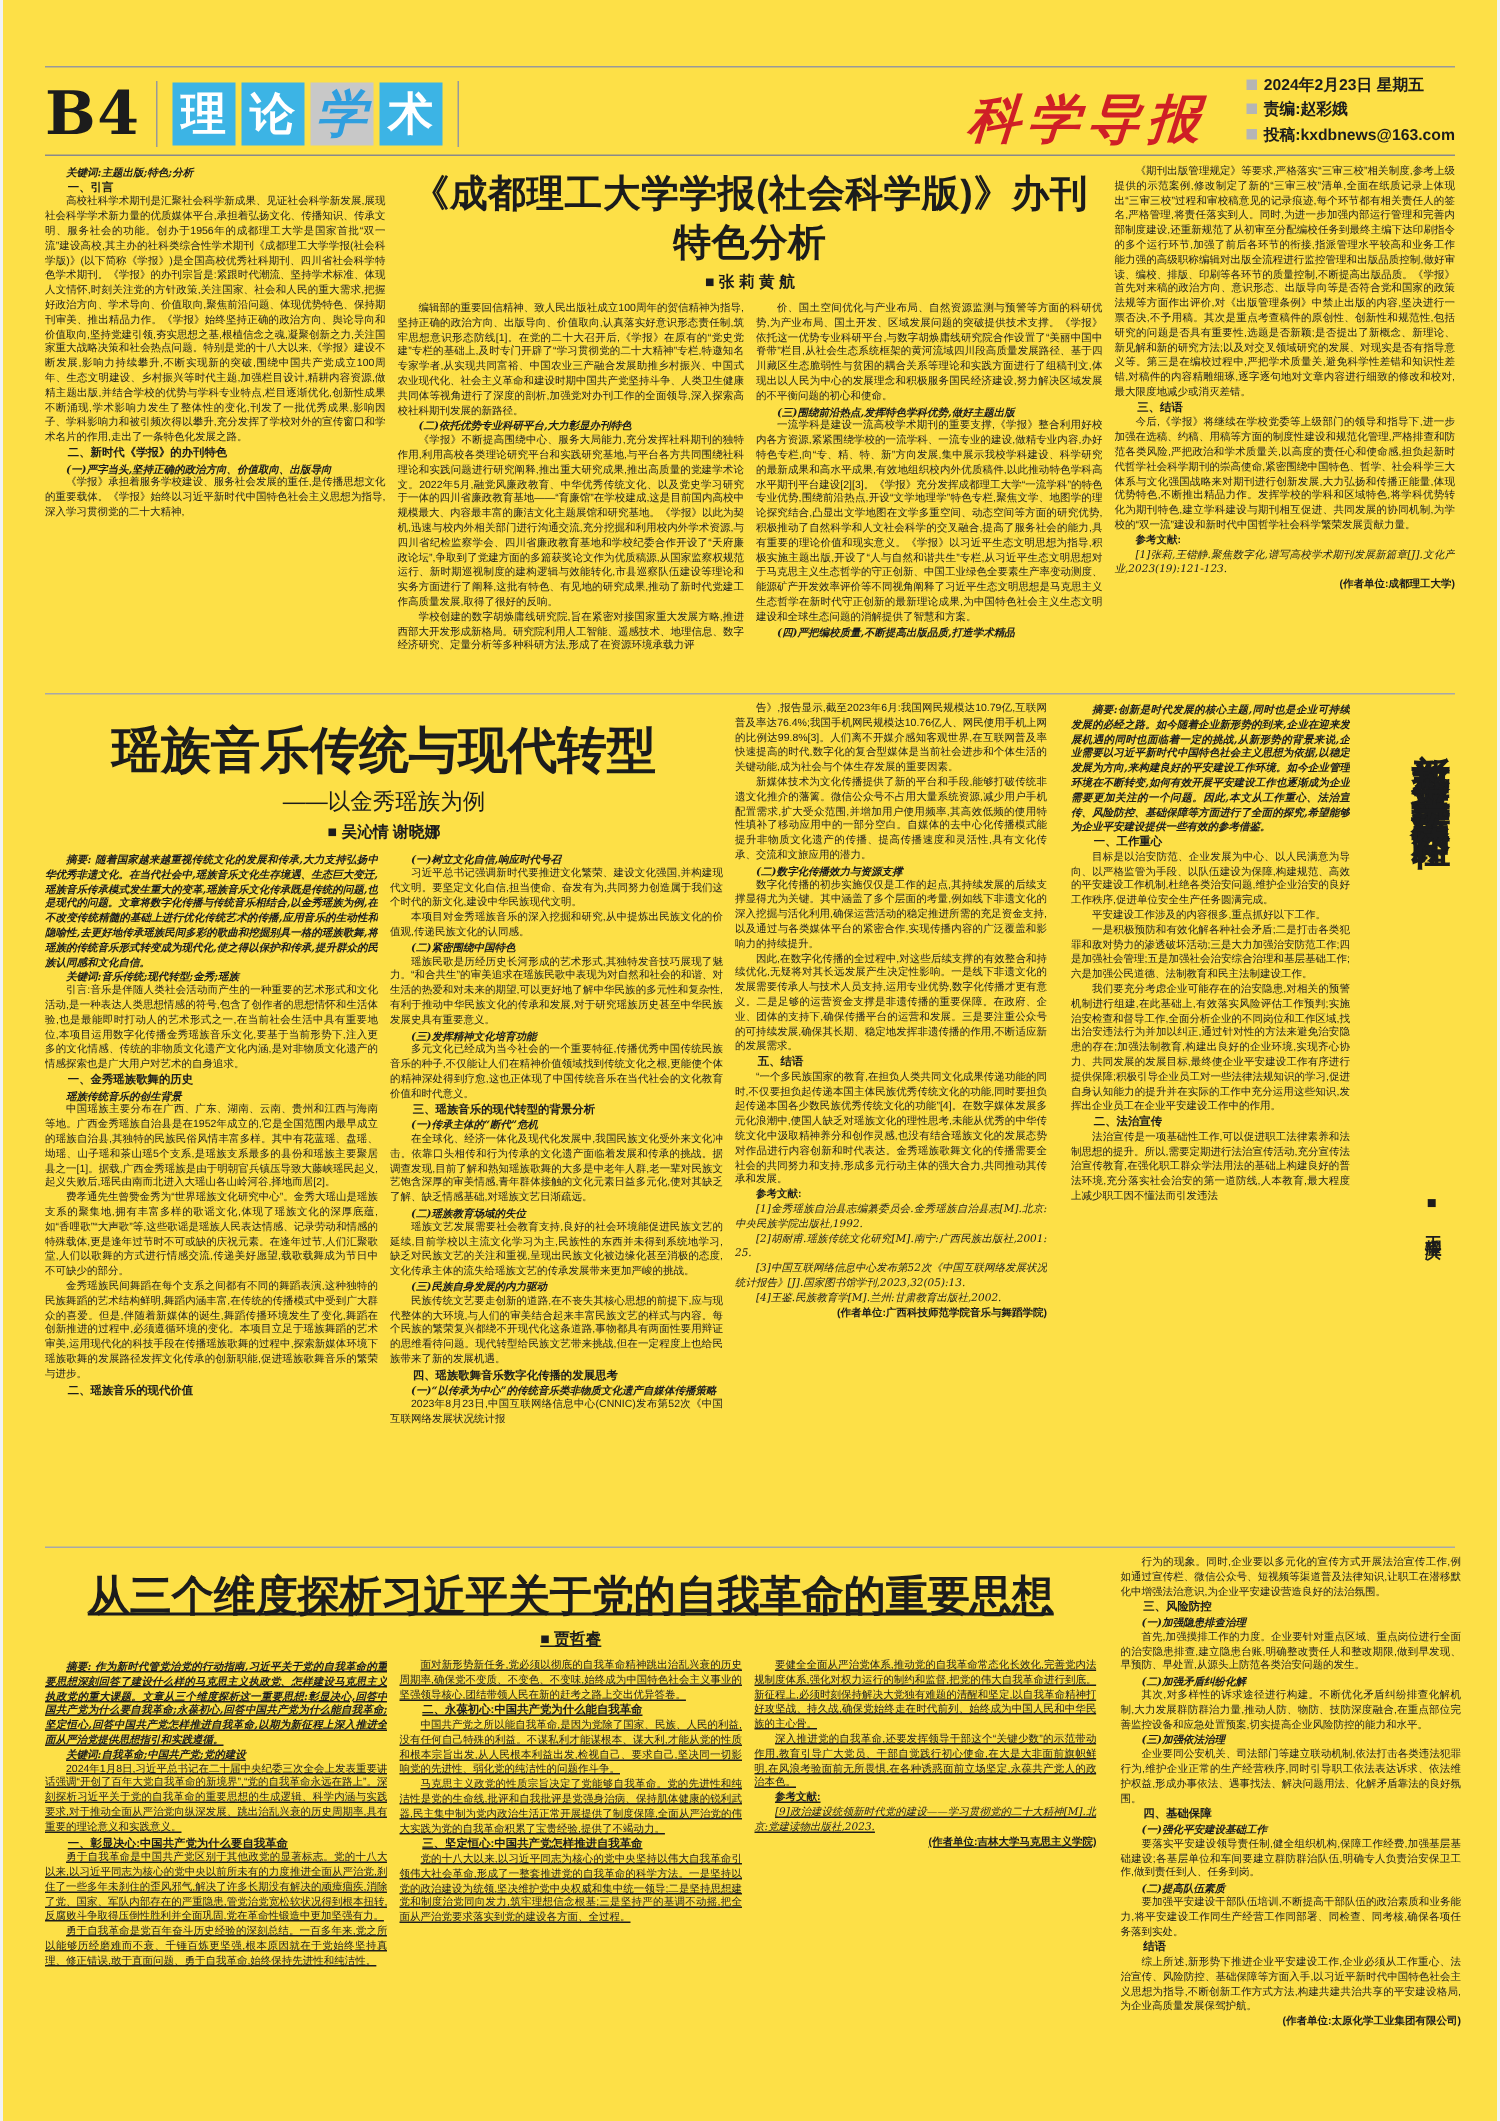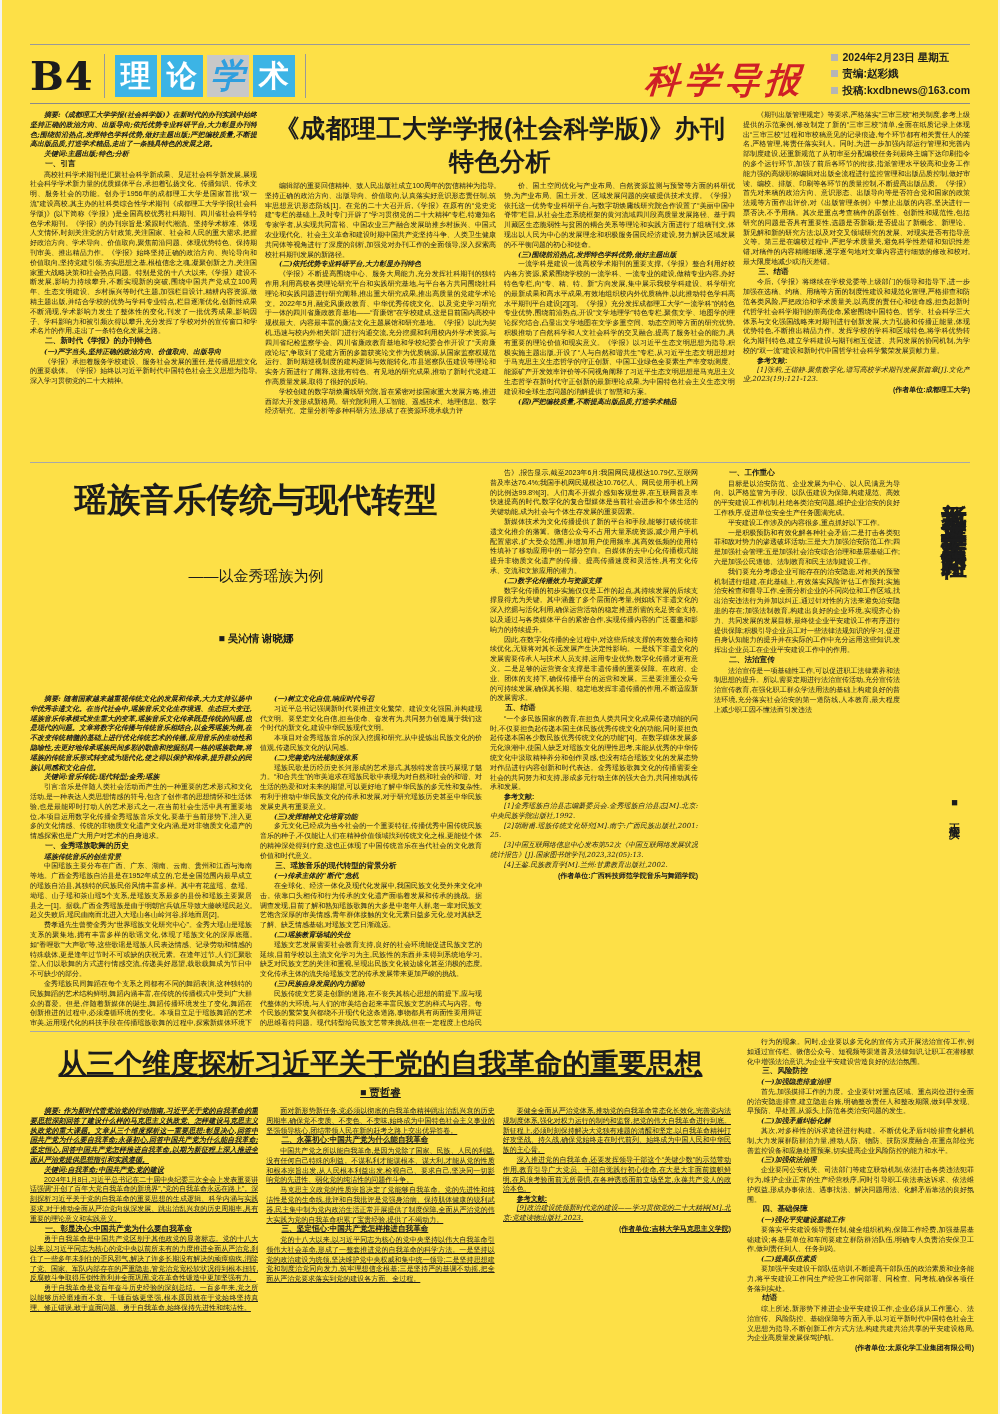--- a/index.html
+++ b/index.html
@@ -39,21 +39,21 @@
   
   .top-band{height:347px;margin-top:6px;}
   .a-col{width:227px;flex:none;}
   .mid2{flex:1;display:flex;flex-direction:column;overflow:hidden;justify-content:flex-end;}
   .a1title{font-size:25px;font-weight:900;text-align:center;margin:2px 0 3px 0;letter-spacing:0.5px;}
   .byline{font-size:10.5px;font-weight:bold;text-align:center;margin-bottom:6px;}
   .cols2{display:flex;gap:8px;flex:1;overflow:hidden;}
   .cols2 .col{flex:1;}
   
   .mid-band{height:558px;}
-  .left2{width:452px;flex:none;display:flex;flex-direction:column;overflow:hidden;gap:42px;}
+  .left2{width:452px;flex:none;display:flex;flex-direction:column;overflow:hidden;}
   .a2title{font-size:33px;font-weight:900;text-align:center;margin:10px 0 2px 0;}
   .a2sub{font-size:15px;text-align:center;margin-bottom:4px;}
   .mcol{width:208px;flex:none;}
   .ncol{width:186px;flex:none;}
   .vtitle-strip{width:76px;flex:none;display:flex;flex-direction:column;align-items:center;padding-top:14px;}
   .vtitle{writing-mode:vertical-rl;font-size:26px;font-weight:900;height:300px;line-height:1.35;letter-spacing:3px;}
   .vbyline{writing-mode:vertical-rl;font-size:11px;font-weight:bold;margin-top:14px;letter-spacing:2px;}
   
   .bot-band{height:372px;}
   .left3{width:701px;flex:none;display:flex;flex-direction:column;overflow:hidden;text-decoration:underline;}
@@ -86,30 +86,30 @@
           <div><span class="sq"></span><span>2024年2月23日  星期五</span></div>
           <div><span class="sq"></span><span>责编:赵彩娥</span></div>
           <div><span class="sq"></span><span>投稿:kxdbnews@163.com</span></div>
         </div>
       </div>
     </div>
     <div class="headrule"></div>
 
     <div class="band top-band">
       <div class="col a-col">
-          <p class="para abs">摘要:《成都理工大学学报(社会科学版)》在新时代的办刊实践中始终坚持正确的政治方向、出版导向;依托优势专业科研平台,大力彰显办刊特色;围绕前沿热点,发挥特色学科优势,做好主题出版;严把编校质量,不断提高出版品质,打造学术精品,走出了一条独具特色的发展之路。</p>
           <p class="para kw">关键词:主题出版;特色;分析</p>
           <p class="para sec">一、引言</p>
           <p class="para">高校社科学术期刊是汇聚社会科学新成果、见证社会科学新发展,展现社会科学学术新力量的优质媒体平台,承担着弘扬文化、传播知识、传承文明、服务社会的功能。创办于1956年的成都理工大学是国家首批“双一流”建设高校,其主办的社科类综合性学术期刊《成都理工大学学报(社会科学版)》(以下简称《学报》)是全国高校优秀社科期刊、四川省社会科学特色学术期刊。《学报》的办刊宗旨是:紧跟时代潮流、坚持学术标准、体现人文情怀,时刻关注党的方针政策,关注国家、社会和人民的重大需求,把握好政治方向、学术导向、价值取向,聚焦前沿问题、体现优势特色、保持期刊审美、推出精品力作。《学报》始终坚持正确的政治方向、舆论导向和价值取向,坚持党建引领,夯实思想之基,根植信念之魂,凝聚创新之力,关注国家重大战略决策和社会热点问题。特别是党的十八大以来,《学报》建设不断发展,影响力持续攀升,不断实现新的突破,围绕中国共产党成立100周年、生态文明建设、乡村振兴等时代主题,加强栏目设计,精耕内容资源,做精主题出版,并结合学校的优势与学科专业特点,栏目逐渐优化,创新性成果不断涌现,学术影响力发生了整体性的变化,刊发了一批优秀成果,影响因子、学科影响力和被引频次得以攀升,充分发挥了学校对外的宣传窗口和学术名片的作用,走出了一条特色化发展之路。</p>
           <p class="para sec">二、新时代《学报》的办刊特色</p>
           <p class="para sub">(一)严字当头,坚持正确的政治方向、价值取向、出版导向</p>
           <p class="para">《学报》承担着服务学校建设、服务社会发展的重任,是传播思想文化的重要载体。《学报》始终以习近平新时代中国特色社会主义思想为指导,深入学习贯彻党的二十大精神,</p>
         </div>
       <div class="mid2">
         <div class="a1title">《成都理工大学学报(社会科学版)》办刊特色分析</div>
+        <div class="byline">■ 张 莉  黄 航</div>
         <div class="cols2">
           <div class="col">
               <p class="para">编辑部的重要回信精神、致人民出版社成立100周年的贺信精神为指导,坚持正确的政治方向、出版导向、价值取向,认真落实好意识形态责任制,筑牢思想意识形态防线[1]。在党的二十大召开后,《学报》在原有的“党史党建”专栏的基础上,及时专门开辟了“学习贯彻党的二十大精神”专栏,特邀知名专家学者,从实现共同富裕、中国农业三产融合发展助推乡村振兴、中国式农业现代化、社会主义革命和建设时期中国共产党坚持斗争、人类卫生健康共同体等视角进行了深度的剖析,加强党对办刊工作的全面领导,深入探索高校社科期刊发展的新路径。</p>
               <p class="para sub">(二)依托优势专业科研平台,大力彰显办刊特色</p>
               <p class="para">《学报》不断提高围绕中心、服务大局能力,充分发挥社科期刊的独特作用,利用高校各类理论研究平台和实践研究基地,与平台各方共同围绕社科理论和实践问题进行研究阐释,推出重大研究成果,推出高质量的党建学术论文。2022年5月,融党风廉政教育、中华优秀传统文化、以及党史学习研究于一体的四川省廉政教育基地——“育廉馆”在学校建成,这是目前国内高校中规模最大、内容最丰富的廉洁文化主题展馆和研究基地。《学报》以此为契机,迅速与校内外相关部门进行沟通交流,充分挖掘和利用校内外学术资源,与四川省纪检监察学会、四川省廉政教育基地和学校纪委合作开设了“天府廉政论坛”,争取到了党建方面的多篇获奖论文作为优质稿源,从国家监察权规范运行、新时期巡视制度的建构逻辑与效能转化,市县巡察队伍建设等理论和实务方面进行了阐释,这批有特色、有见地的研究成果,推动了新时代党建工作高质量发展,取得了很好的反响。</p>
               <p class="para">学校创建的数字胡焕庸线研究院,旨在紧密对接国家重大发展方略,推进西部大开发形成新格局。研究院利用人工智能、遥感技术、地理信息、数字经济研究、定量分析等多种科研方法,形成了在资源环境承载力评</p>
             </div>
           <div class="col">
               <p class="para">价、国土空间优化与产业布局、自然资源监测与预警等方面的科研优势,为产业布局、国土开发、区域发展问题的突破提供技术支撑。《学报》依托这一优势专业科研平台,与数字胡焕庸线研究院合作设置了“美丽中国中脊带”栏目,从社会生态系统框架的黄河流域四川段高质量发展路径、基于四川藏区生态脆弱性与贫困的耦合关系等理论和实践方面进行了组稿刊文,体现出以人民为中心的发展理念和积极服务国民经济建设,努力解决区域发展的不平衡问题的初心和使命。</p>
               <p class="para sub">(三)围绕前沿热点,发挥特色学科优势,做好主题出版</p>
@@ -144,21 +144,21 @@
               <p class="para sub">瑶族传统音乐的创生背景</p>
               <p class="para">中国瑶族主要分布在广西、广东、湖南、云南、贵州和江西与海南等地。广西金秀瑶族自治县是在1952年成立的,它是全国范围内最早成立的瑶族自治县,其独特的民族民俗风情丰富多样。其中有花蓝瑶、盘瑶、坳瑶、山子瑶和茶山瑶5个支系,是瑶族支系最多的县份和瑶族主要聚居县之一[1]。据载,广西金秀瑶族是由于明朝官兵镇压导致大藤峡瑶民起义,起义失败后,瑶民由南而北进入大瑶山各山岭河谷,择地而居[2]。</p>
               <p class="para">费孝通先生曾赞金秀为“世界瑶族文化研究中心”。金秀大瑶山是瑶族支系的聚集地,拥有丰富多样的歌谣文化,体现了瑶族文化的深厚底蕴,如“香哩歌”“大声歌”等,这些歌谣是瑶族人民表达情感、记录劳动和情感的特殊载体,更是逢年过节时不可或缺的庆祝元素。在逢年过节,人们汇聚歌堂,人们以歌舞的方式进行情感交流,传递美好愿望,载歌载舞成为节日中不可缺少的部分。</p>
               <p class="para">金秀瑶族民间舞蹈在每个支系之间都有不同的舞蹈表演,这种独特的民族舞蹈的艺术结构鲜明,舞蹈内涵丰富,在传统的传播模式中受到广大群众的喜爱。但是,伴随着新媒体的诞生,舞蹈传播环境发生了变化,舞蹈在创新推进的过程中,必须遵循环境的变化。本项目立足于瑶族舞蹈的艺术审美,运用现代化的科技手段在传播瑶族歌舞的过程中,探索新媒体环境下瑶族歌舞的发展路径发挥文化传承的创新职能,促进瑶族歌舞音乐的繁荣与进步。</p>
               <p class="para sec">二、瑶族音乐的现代价值</p>
             </div>
           <div class="col">
               <p class="para sub">(一)树立文化自信,响应时代号召</p>
               <p class="para">习近平总书记强调新时代要推进文化繁荣、建设文化强国,并构建现代文明。要坚定文化自信,担当使命、奋发有为,共同努力创造属于我们这个时代的新文化,建设中华民族现代文明。</p>
               <p class="para">本项目对金秀瑶族音乐的深入挖掘和研究,从中提炼出民族文化的价值观,传递民族文化的认同感。</p>
-              <p class="para sub">(二)完善党内法规制度体系</p>
+              <p class="para sub">(二)紧密围绕中国特色</p>
               <p class="para">瑶族民歌是历经历史长河形成的艺术形式,其独特发音技巧展现了魅力。“和合共生”的审美追求在瑶族民歌中表现为对自然和社会的和谐、对生活的热爱和对未来的期望,可以更好地了解中华民族的多元性和复杂性,有利于推动中华民族文化的传承和发展,对于研究瑶族历史甚至中华民族发展史具有重要意义。</p>
               <p class="para sub">(三)发挥精神文化培育功能</p>
               <p class="para">多元文化已经成为当今社会的一个重要特征,传播优秀中国传统民族音乐的种子,不仅能让人们在精神价值领域找到传统文化之根,更能使个体的精神深处得到疗愈,这也正体现了中国传统音乐在当代社会的文化教育价值和时代意义。</p>
               <p class="para sec">三、瑶族音乐的现代转型的背景分析</p>
               <p class="para sub">(一)传承主体的“断代”危机</p>
               <p class="para">在全球化、经济一体化及现代化发展中,我国民族文化受外来文化冲击。依靠口头相传和行为传承的文化遗产面临着发展和传承的挑战。据调查发现,目前了解和熟知瑶族歌舞的大多是中老年人群,老一辈对民族文艺饱含深厚的审美情感,青年群体接触的文化元素日益多元化,使对其缺乏了解、缺乏情感基础,对瑶族文艺日渐疏远。</p>
               <p class="para sub">(二)瑶族教育场域的失位</p>
               <p class="para">瑶族文艺发展需要社会教育支持,良好的社会环境能促进民族文艺的延续,目前学校以主流文化学习为主,民族性的东西并未得到系统地学习,缺乏对民族文艺的关注和重视,呈现出民族文化被边缘化甚至消极的态度,文化传承主体的流失给瑶族文艺的传承发展带来更加严峻的挑战。</p>
               <p class="para sub">(三)民族自身发展的内力驱动</p>
               <p class="para">民族传统文艺要走创新的道路,在不丧失其核心思想的前提下,应与现代整体的大环境,与人们的审美结合起来丰富民族文艺的样式与内容。每个民族的繁荣复兴都绕不开现代化这条道路,事物都具有两面性要用辩证的思维看待问题。现代转型给民族文艺带来挑战,但在一定程度上也给民族带来了新的发展机遇。</p>
@@ -178,20 +178,21 @@
           <p class="para">“一个多民族国家的教育,在担负人类共同文化成果传递功能的同时,不仅要担负起传递本国主体民族优秀传统文化的功能,同时要担负起传递本国各少数民族优秀传统文化的功能”[4]。在数字媒体发展多元化浪潮中,使国人缺乏对瑶族文化的理性思考,未能从优秀的中华传统文化中汲取精神养分和创作灵感,也没有结合瑶族文化的发展态势对作品进行内容创新和时代表达。金秀瑶族歌舞文化的传播需要全社会的共同努力和支持,形成多元行动主体的强大合力,共同推动其传承和发展。</p>
           <p class="para refh">参考文献:</p>
           <p class="para ref">[1]金秀瑶族自治县志编纂委员会.金秀瑶族自治县志[M].北京:中央民族学院出版社,1992.</p>
           <p class="para ref">[2]胡耐甫.瑶族传统文化研究[M].南宁:广西民族出版社,2001:25.</p>
           <p class="para ref">[3]中国互联网络信息中心发布第52次《中国互联网络发展状况统计报告》[J].国家图书馆学刊,2023,32(05):13.</p>
           <p class="para ref">[4]王鉴.民族教育学[M].兰州:甘肃教育出版社,2002.</p>
           <p class="para unit">(作者单位:广西科技师范学院音乐与舞蹈学院)</p>
         </div>
       <div class="vline"></div>
       <div class="col ncol">
+          <p class="para abs">摘要:创新是时代发展的核心主题,同时也是企业可持续发展的必经之路。如今随着企业新形势的到来,企业在迎来发展机遇的同时也面临着一定的挑战,从新形势的背景来说,企业需要以习近平新时代中国特色社会主义思想为依据,以稳定发展为方向,来构建良好的平安建设工作环境。如今企业管理环境在不断转变,如何有效开展平安建设工作也逐渐成为企业需要更加关注的一个问题。因此,本文从工作重心、法治宣传、风险防控、基础保障等方面进行了全面的探究,希望能够为企业平安建设提供一些有效的参考借鉴。</p>
           <p class="para sec">一、工作重心</p>
           <p class="para">目标是以治安防范、企业发展为中心、以人民满意为导向、以严格监管为手段、以队伍建设为保障,构建规范、高效的平安建设工作机制,杜绝各类治安问题,维护企业治安的良好工作秩序,促进单位安全生产任务圆满完成。</p>
           <p class="para">平安建设工作涉及的内容很多,重点抓好以下工作。</p>
           <p class="para">一是积极预防和有效化解各种社会矛盾;二是打击各类犯罪和敌对势力的渗透破坏活动;三是大力加强治安防范工作;四是加强社会管理;五是加强社会治安综合治理和基层基础工作;六是加强公民道德、法制教育和民主法制建设工作。</p>
           <p class="para">我们要充分考虑企业可能存在的治安隐患,对相关的预警机制进行组建,在此基础上,有效落实风险评估工作预判;实施治安检查和督导工作,全面分析企业的不同岗位和工作区域,找出治安违法行为并加以纠正,通过针对性的方法来避免治安隐患的存在;加强法制教育,构建出良好的企业环境,实现齐心协力、共同发展的发展目标,最终使企业平安建设工作有序进行提供保障;积极引导企业员工对一些法律法规知识的学习,促进自身认知能力的提升并在实际的工作中充分运用这些知识,发挥出企业员工在企业平安建设工作中的作用。</p>
           <p class="para sec">二、法治宣传</p>
           <p class="para">法治宣传是一项基础性工作,可以促进职工法律素养和法制思想的提升。所以,需要定期进行法治宣传活动,充分宣传法治宣传教育,在强化职工群众学法用法的基础上构建良好的普法环境,充分落实社会治安的第一道防线,人本教育,最大程度上减少职工因不懂法而引发违法</p>
         </div>
       <div class="vline"></div>
       <div class="vtitle-strip">

